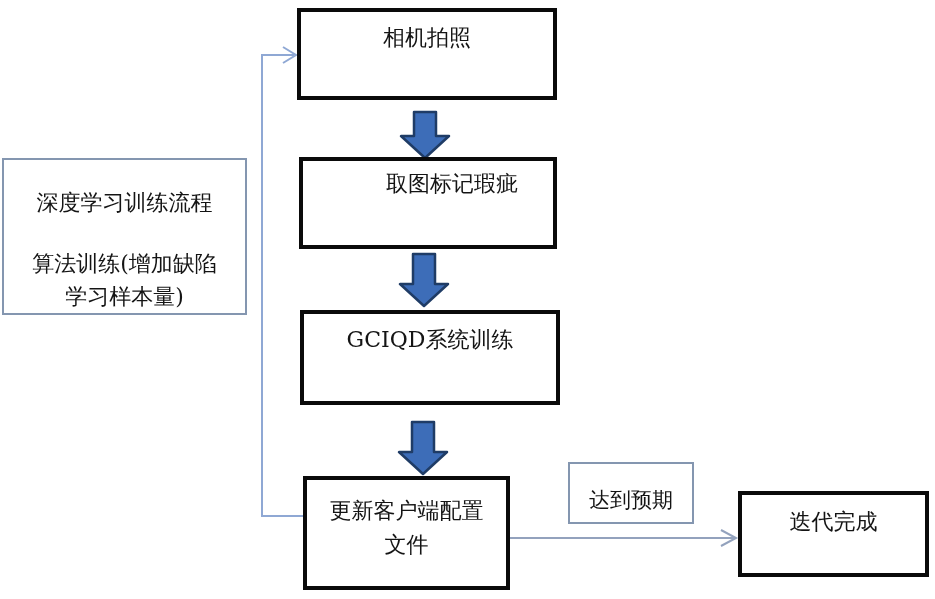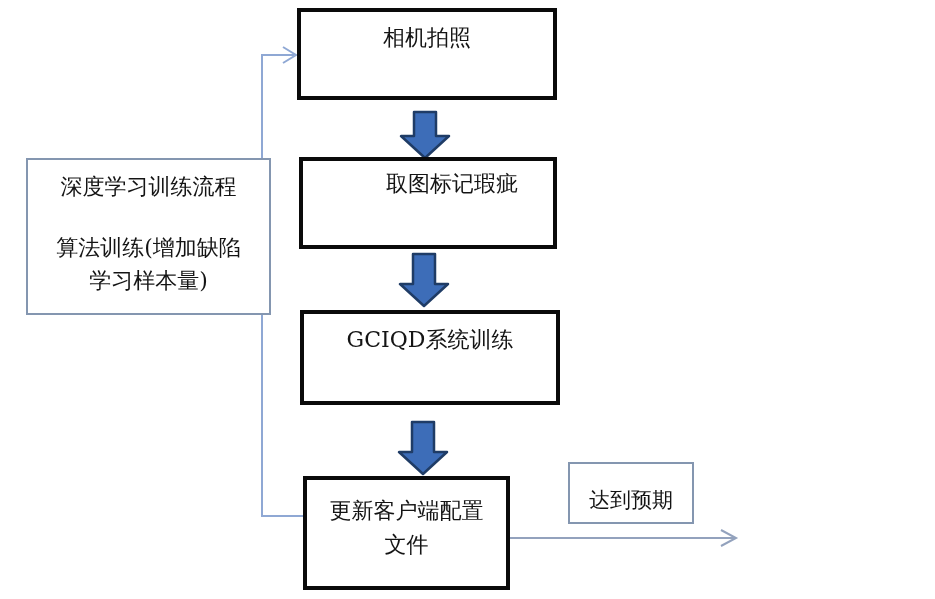--- a/index.html
+++ b/index.html
@@ -36,21 +36,21 @@
     text-align: center;
   }
   .thin {
     border: 2px solid var(--thin-border, #8496b0);
   }
   .pad12 { padding-top: 24px; }
   .pad10 { padding-top: 10px; }
   .pad13 { padding-top: 13px; }
   .pad14 { padding-top: 14px; }
   .two-line { line-height: 34px; padding-top: 14px; }
-  .note-box { padding-top: 10px; line-height: 33px; margin-left: 24px; }
+  .note-box { padding-top: 26px; line-height: 33px; }
   .note-gap { margin-top: 28px; }
 </style>
 </head>
 <body>
 
 <div class="canvas">
 
   <svg class="layer" xmlns="http://www.w3.org/2000/svg">
 
     <g>
@@ -88,14 +88,17 @@
   <div class="node thin note-box" style="left:2px; top:158px; width:245px; height:157px;">
     <div>深度学习训练流程</div>
     <div class="note-gap">算法训练(增加缺陷</div>
     <div>学习样本量)</div>
   </div>
 
   <div class="node thin pad12" style="left:568px; top:462px; width:126px; height:62px; font-size:21px;">
     <span>达到预期</span>
   </div>
 
+  <div class="node thick pad14" style="left:738px; top:491px; width:191px; height:86px;">
+    <span>迭代完成</span>
+  </div>
 
 </div>
 
 </body></html>

